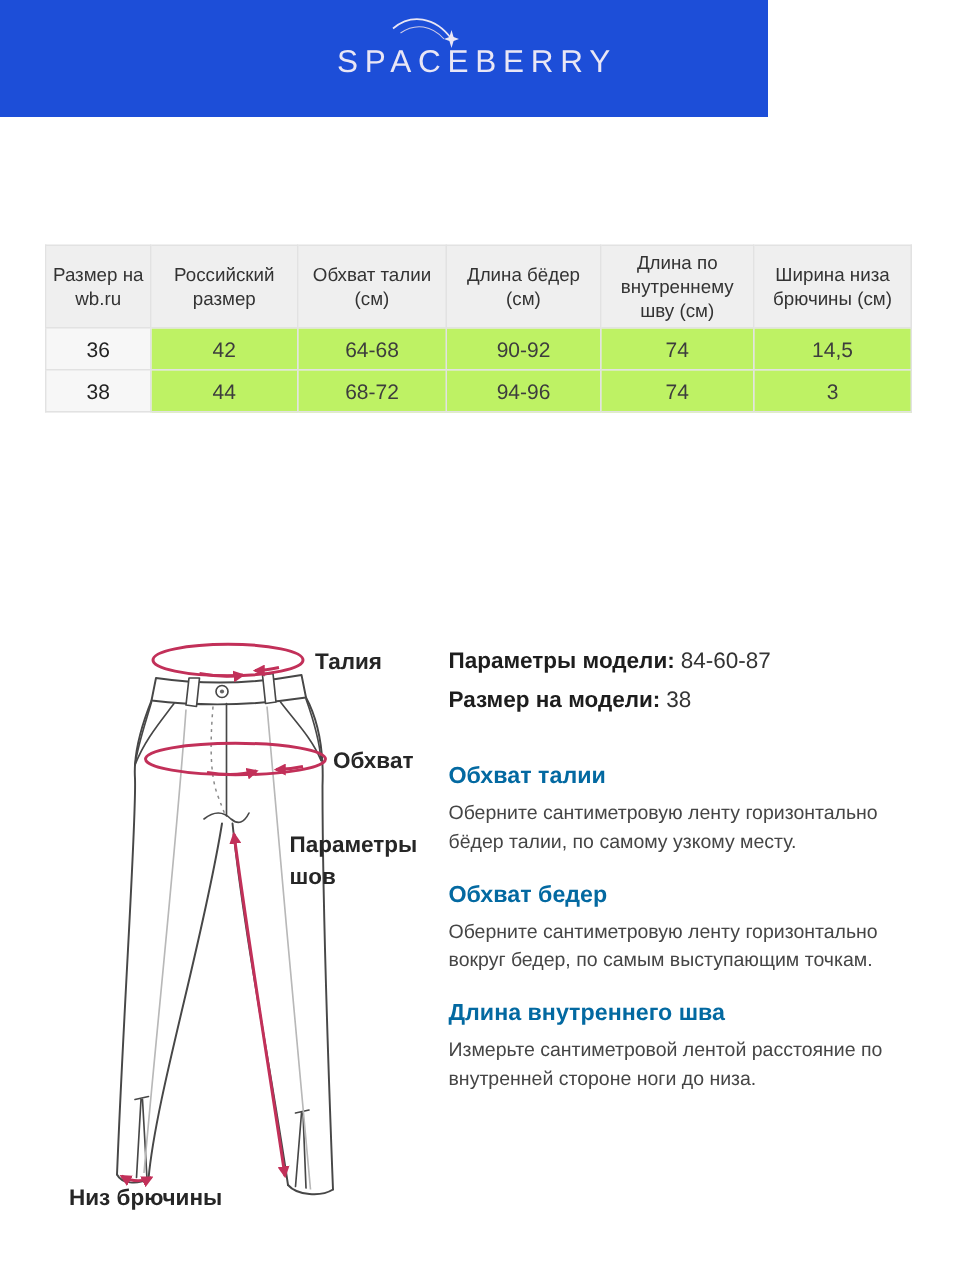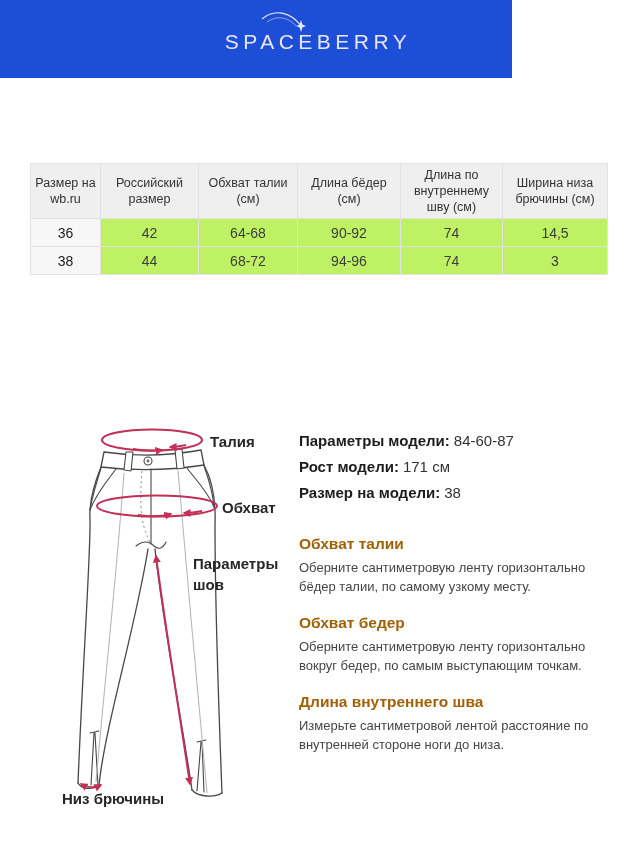--- a/index.html
+++ b/index.html
@@ -26,28 +26,28 @@
   }
   .size-table td{font-size:14px;height:27px;padding:0 2px;color:#3d3d3d;background:#bef264;}
   .size-table td.first{background:#f7f7f7;font-weight:400;color:#222;}
   
   .figure{position:absolute;left:0;top:416px;width:320px;height:420px;}
   .fig-svg{position:absolute;left:50px;top:0;}
   .fig-label{position:absolute;font-size:15px;font-weight:700;color:#262626;line-height:21px;}
   .lbl-waist{left:210px;top:15px;text-align:right;}
   .lbl-hips{left:222px;top:81px;}
   .lbl-seam{left:193px;top:137px;width:108px;}
-  .lbl-hem{left:62px;top:372px;text-align:center;}
+  .lbl-hem{left:46px;top:372px;text-align:center;}
   
   .details{position:absolute;left:299px;top:428px;width:312px;color:#333;}
   .model-line{margin:0;font-size:15px;line-height:26px;color:#333;}
   .model-line b{color:#1d1d1d;font-weight:700;margin-right:4px;}
   .sec{margin-top:16px;}
   .sec:first-of-type{margin-top:27px;}
-  .sec h3{margin:0;font-size:15.5px;line-height:21px;font-weight:700;color:#a16207;}
+  .sec h3{margin:0;font-size:15.5px;line-height:21px;font-weight:700;color:#0369a1;}
   .sec p{margin:4px 0 0 0;font-size:13px;line-height:19px;color:#454545;}
 </style>
 </head>
 <body>
 
 <div class="page">
 
   <header class="brand-band">
     <svg class="swoosh" width="50" height="28" viewBox="0 0 50 28">
       <path d="M2,10 C14,0 30,2 41,17" fill="none" stroke="#e9e6f5" stroke-width="1.1"></path>
@@ -154,21 +154,20 @@
     </svg>
 
     <div class="fig-label lbl-waist">Талия</div>
     <div class="fig-label lbl-hips">Обхват</div>
     <div class="fig-label lbl-seam">Параметры шов</div>
     <div class="fig-label lbl-hem">Низ брючины</div>
   </div>
 
   <div class="details">
     <p class="model-line"><b>Параметры модели:</b><span>84-60-87</span></p>
-    <p class="model-line"><b>Рост модели:</b><span>171 см</span></p>
     <p class="model-line"><b>Размер на модели:</b><span>38</span></p>
 
     <section class="sec">
       <h3>Обхват талии</h3>
       <p>Оберните сантиметровую ленту горизонтально бёдер талии, по самому узкому месту.</p>
     </section>
     <section class="sec">
       <h3>Обхват бедер</h3>
       <p>Оберните сантиметровую ленту горизонтально вокруг бедер, по самым выступающим точкам.</p>
     </section>

